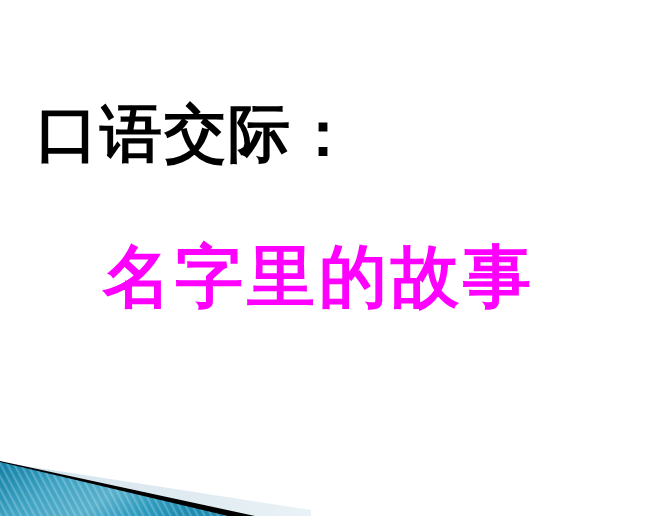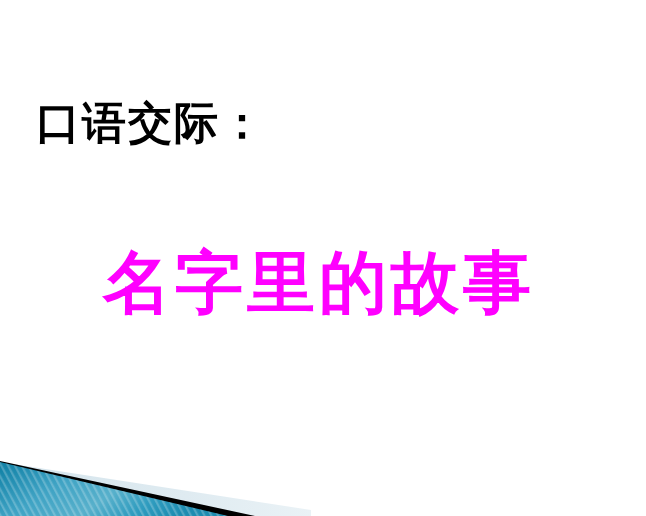--- a/index.html
+++ b/index.html
@@ -16,34 +16,34 @@
     overflow: hidden;
     font-family: "DejaVu Sans", "Liberation Sans", sans-serif;
   }
 
   
   .heading {
     position: absolute;
     left: 36px;
     top: 98px;
     font-family: "DejaVu Serif", "Liberation Serif", serif;
-    font-size: 44px;
+    font-size: 62px;
     font-weight: 700;
     line-height: 1.15;
     color: #000000;
     letter-spacing: 2px;
     white-space: nowrap;
   }
 
   
   .main-title {
     position: absolute;
     left: 103px;
     top: 245px;
-    font-family: Liberation Sans, sans-serif;
+    font-family: Liberation Mono, monospace;
     font-size: 68px;
     font-weight: 700;
     line-height: 1.1;
     color: #ff00ff;
     letter-spacing: 4px;
     white-space: nowrap;
   }
 
   
   .decor {

